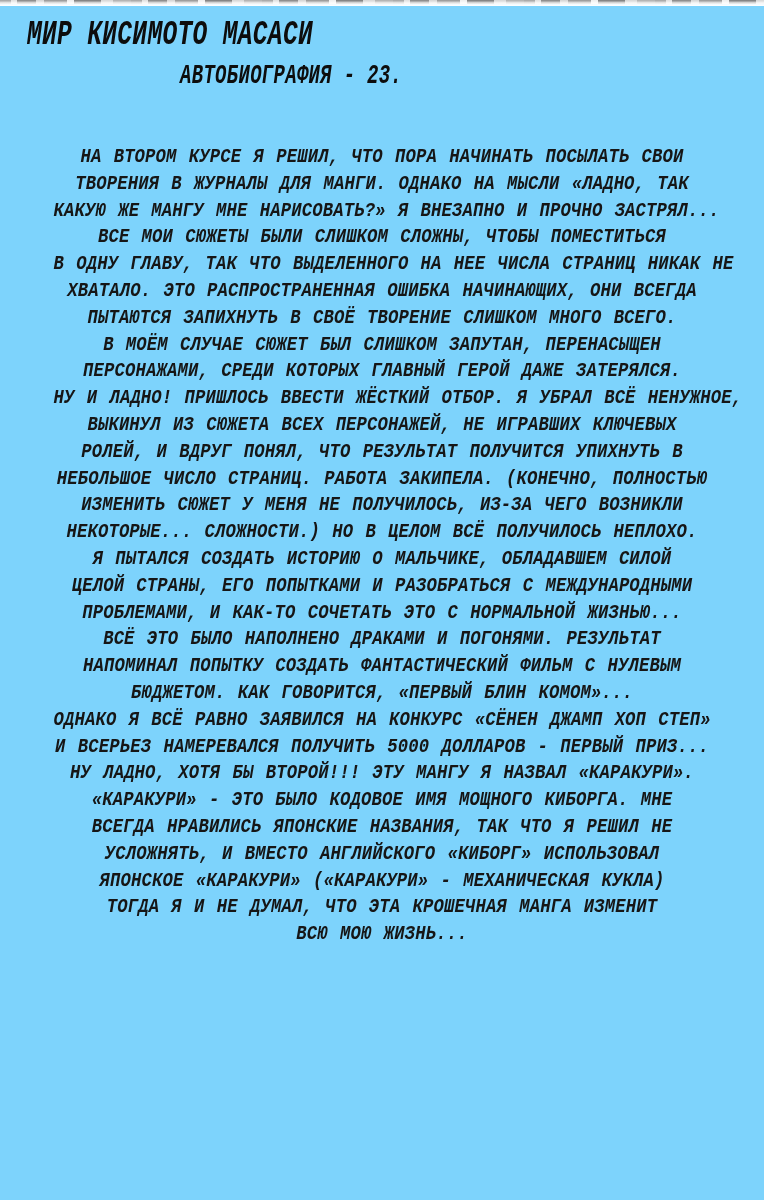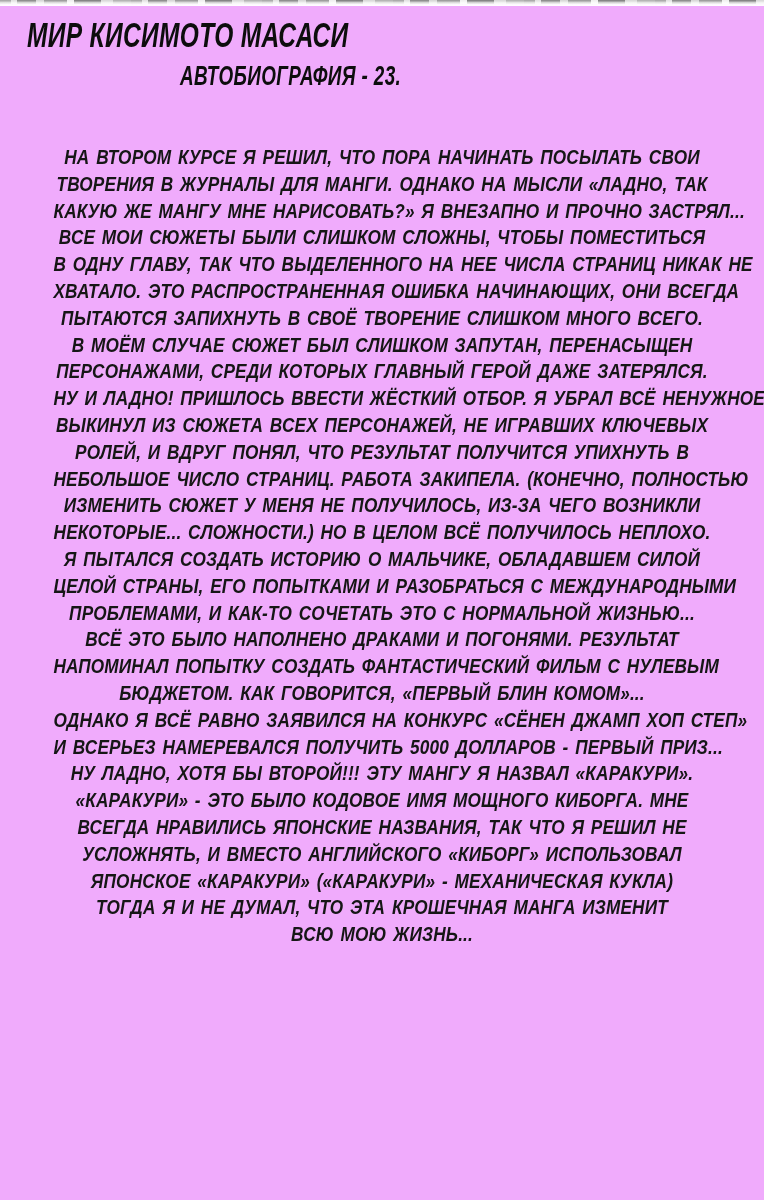--- a/index.html
+++ b/index.html
@@ -5,23 +5,23 @@
 <style>
   html, body {
     margin: 0;
     padding: 0;
     background: #ffffff;
   }
   .page {
     position: relative;
     width: 764px;
     height: 1200px;
-    background: #f0abfc;
+    background: #7dd3fc;
     overflow: hidden;
-    font-family: Liberation Sans, sans-serif;
+    font-family: Liberation Mono, monospace;
     color: #161616;
   }
   
   .scan-edge {
     position: absolute;
     top: 0; left: 0;
     width: 764px; height: 4px;
     background: repeating-linear-gradient(90deg,
       #ababab 0 11px, #e3e3e3 11px 17px, #8f8f8f 17px 36px,
       #d8d8d8 36px 44px, #9e9e9e 44px 67px, #f0f0f0 67px 74px,

